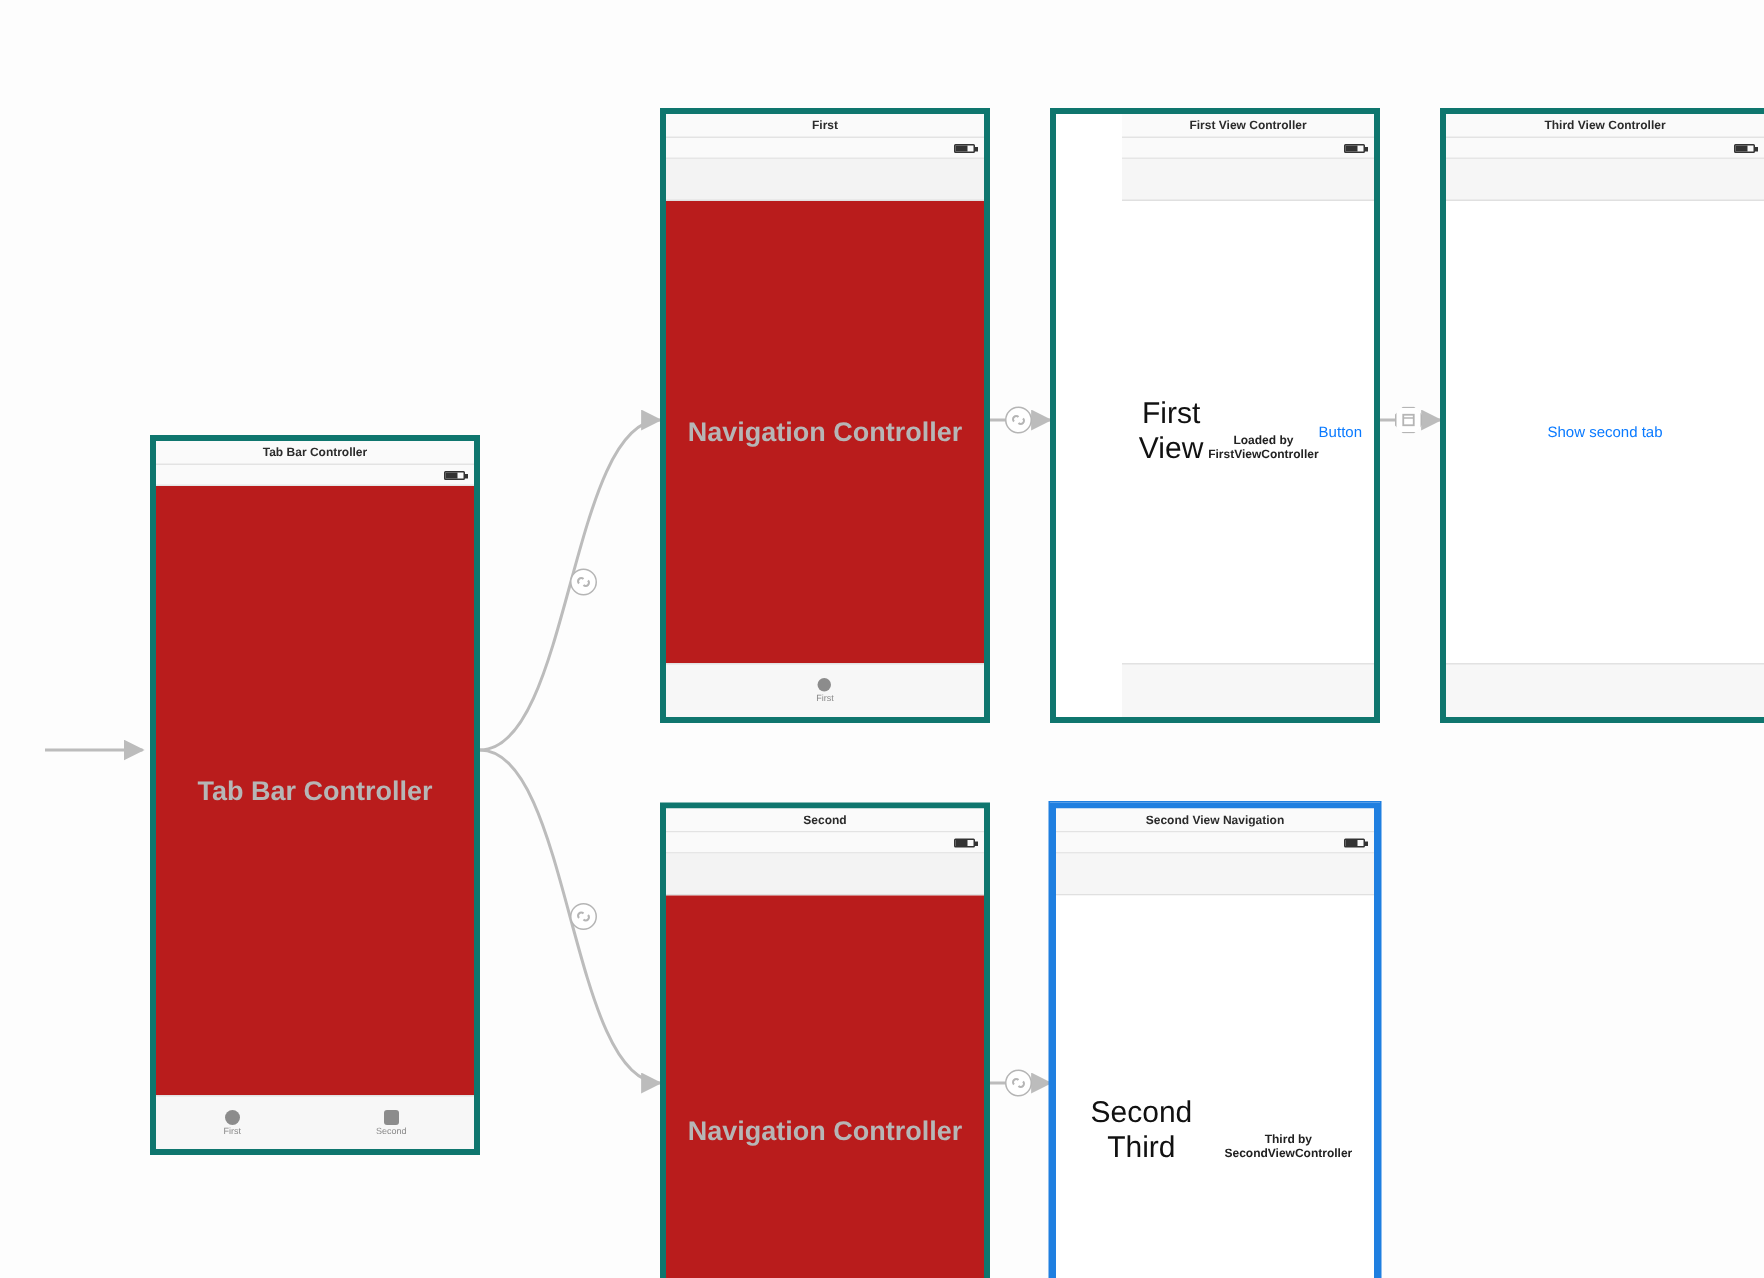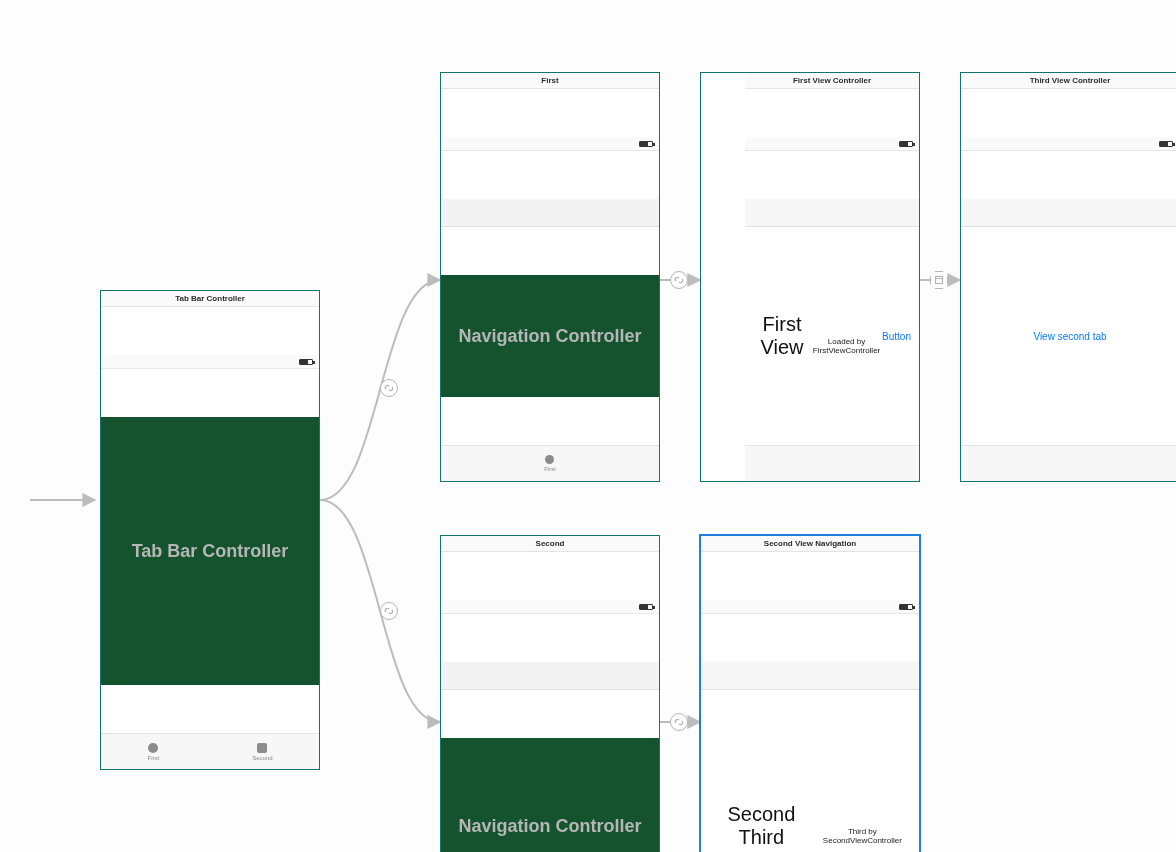--- a/index.html
+++ b/index.html
@@ -10,25 +10,24 @@
     font-family: -apple-system, "Helvetica Neue", Helvetica, Arial, sans-serif;
     color: #222;
     overflow: hidden;
   }
   .canvas { position: relative; width: 1176px; height: 852px; }
 
   
   .scene {
     position: absolute;
     width: 220px;
-    border: 1px solid #0f766e;
+    border: 4px solid #0f766e;
     background: #ffffff;
     display: flex; flex-direction: column;
     box-shadow: 0 0 0 rgba(0,0,0,0);
-    gap: 48px;
   }
   .scene.selected { border-color: #1f7fe0; box-shadow: 0 0 0 1px #1f7fe0; }
   .scene .title-bar {
     height: 16px;
     display: flex; align-items: center; justify-content: center;
     background: #fafafa;
     border-bottom: 1px solid #e3e3e3;
     font-size: 8px;
     font-weight: 700;
     color: #2b2b2b;
@@ -58,21 +57,21 @@
     border-bottom: 1px solid #e0e0e0;
   }
   .scene .body {
     flex: 1;
     display: flex; flex-direction: row;
     align-items: center; justify-content: center;
     background: #fff;
     padding: 8px;
     text-align: center;
   }
-  .scene.greyed .body { background: #14532d; }
+  .scene.greyed .body { background: #b91c1c; }
   .scene.greyed .nav-bar { background: #f3f3f3; }
   .scene .tab-bar {
     height: 36px;
     background: #f7f7f7;
     border-top: 1px solid #e2e2e2;
     display: flex;
     justify-content: space-around;
     align-items: center;
   }
   .tab-item {
@@ -85,21 +84,21 @@
     width: 10px; height: 10px; background: #8c8c8c; border-radius: 50%;
   }
   .tab-item .icon.square { border-radius: 2px; }
   .tab-item.single .icon { width: 9px; height: 9px; }
   .placeholder-title {
     font-size: 18px;
     font-weight: 700;
     color: #b6b6b6;
   }
   .view-title { font-size: 20px; font-weight: 500; color: #111; }
-  .view-sub { font-size: 8px; color: #222; margin-top: 20px; }
+  .view-sub { font-size: 8px; color: #222; margin-top: 20px; font-weight: bold; }
   .link-btn {
     font-size: 10px; color: #0a7aff;
     cursor: pointer;
   }
   .link-btn.center { margin-top: 0; }
 
   
   svg.wires {
     position: absolute; left: 0; top: 0;
     width: 1176px; height: 852px;
@@ -246,21 +245,21 @@
     <div class="title-bar">
       <span>Third View Controller</span>
     </div>
     <div class="status-bar">
       <div class="battery">
           <div class="fill"></div>
         </div>
     </div>
     <div class="nav-bar"></div>
     <div class="body">
-      <div class="link-btn center">View second tab</div>
+      <div class="link-btn center">Show second tab</div>
     </div>
     <div class="tab-bar"></div>
   </div>
 
   <div class="scene greyed" style="left:440px; top:535px; height:380px;">
     <div class="title-bar">
       <span>Second</span>
     </div>
     <div class="status-bar">
       <div class="battery">

